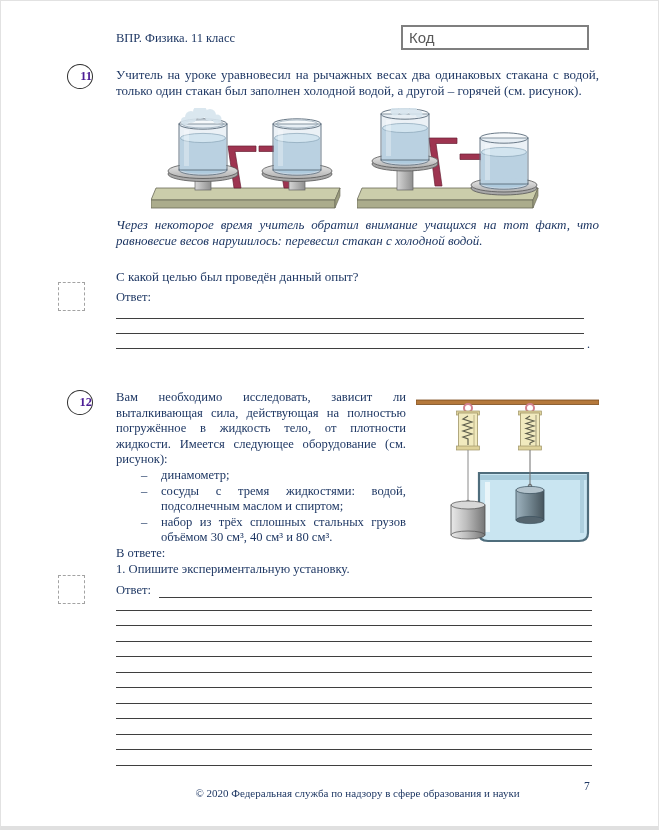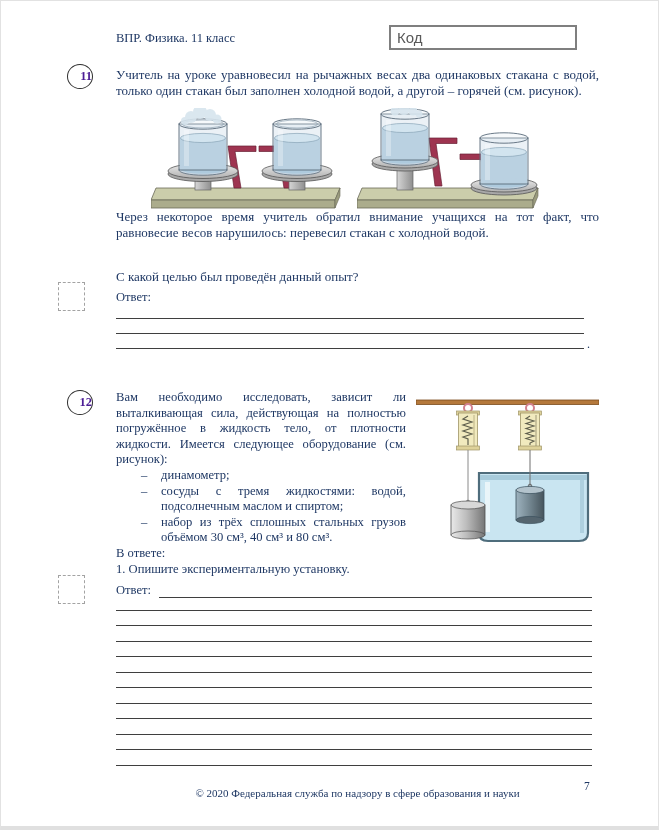--- a/index.html
+++ b/index.html
@@ -5,35 +5,35 @@
   html,body { margin:0; padding:0; background:#ffffff; }
   .page {
     position:relative; width:659px; height:830px; background:#fff;
     font-family:"Liberation Serif", serif; color:#1f3864;
     box-sizing:border-box; border:1px solid #e2e2e2; border-bottom:4px solid #e0e0e0;
     overflow:hidden;
     padding-left:36px;
   }
   .hdr-title { position:absolute; left:115px; top:30px; font-size:12.5px; }
   .code-box {
-    position:absolute; left:388px; top:24px; width:188px; height:25px;
+    position:absolute; left:400px; top:24px; width:188px; height:25px;
     border:2px solid #7f7f7f; box-sizing:border-box;
     font-family:"Liberation Sans", sans-serif; font-size:15px; color:#595959;
     padding:1px 6px; line-height:20px;
   }
   .qnum {
     position:absolute; left:66px; width:26px; height:25px; border:1.4px solid #2e2e2e;
     border-radius:50%; box-sizing:border-box; text-align:right;
     font-size:12.5px; font-weight:bold; line-height:22px; color:#4c1d95; background:#fff;
   }
   .qnum.n11 { top:63px; }
   .qnum.n12 { top:389px; }
   .para { position:absolute; left:115px; width:483px; margin:0; font-size:13px; line-height:15.6px; text-align:justify; }
   .p-intro11 { top:66px; }
-  .p-observe { top:208px; }
+  .p-observe { top:216px;font-style:italic; }
   .p-question { top:268px; text-align:left; }
   .figures11 { position:absolute; left:150px; top:107px; display:flex; gap:13px; }
   .ans-label11 { position:absolute; left:115px; top:289px; font-size:12.6px; }
   .lines11 { position:absolute; left:115px; top:303px; width:468px; }
   .wline { height:14px; border-bottom:1.5px solid #3f3f3f; position:relative; }
   .wline .endmark { position:absolute; right:-6px; bottom:-4px; font-size:12px; color:#1f3864; }
   .score-box { position:absolute; left:57px; width:27px; height:29px; border:1.5px dashed #a3a3a3; box-sizing:border-box; background:#fff; }
   .score-box.s1 { top:281px; }
   .score-box.s2 { top:574px; }
   .task12-text { position:absolute; left:115px; top:389px; width:483px; font-size:12.6px; line-height:15.6px; }

